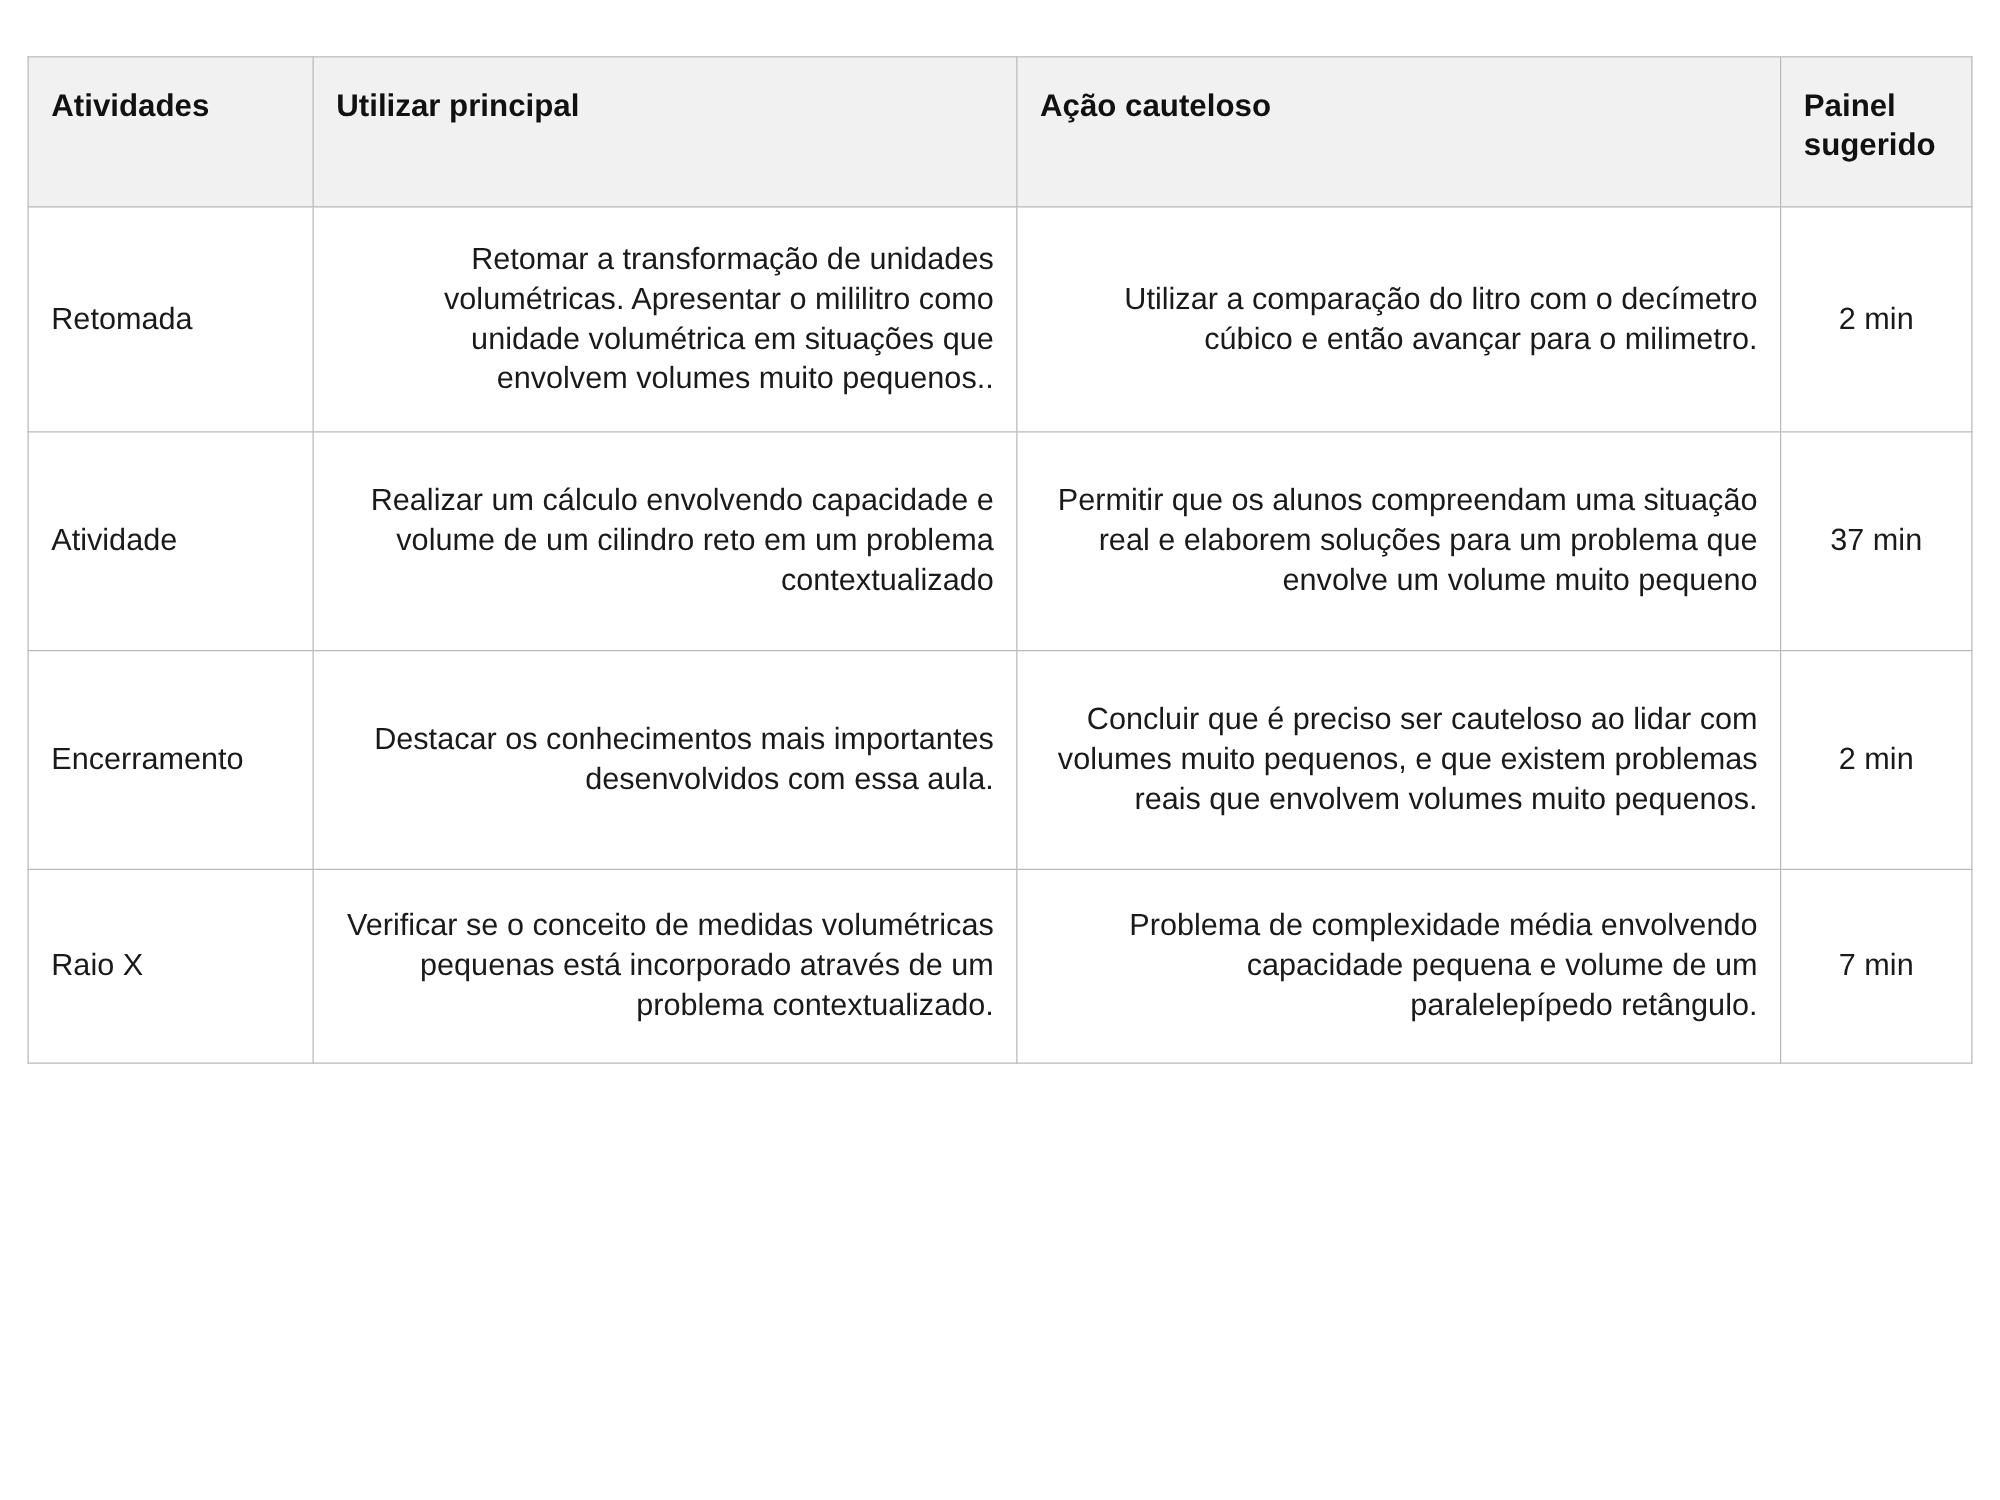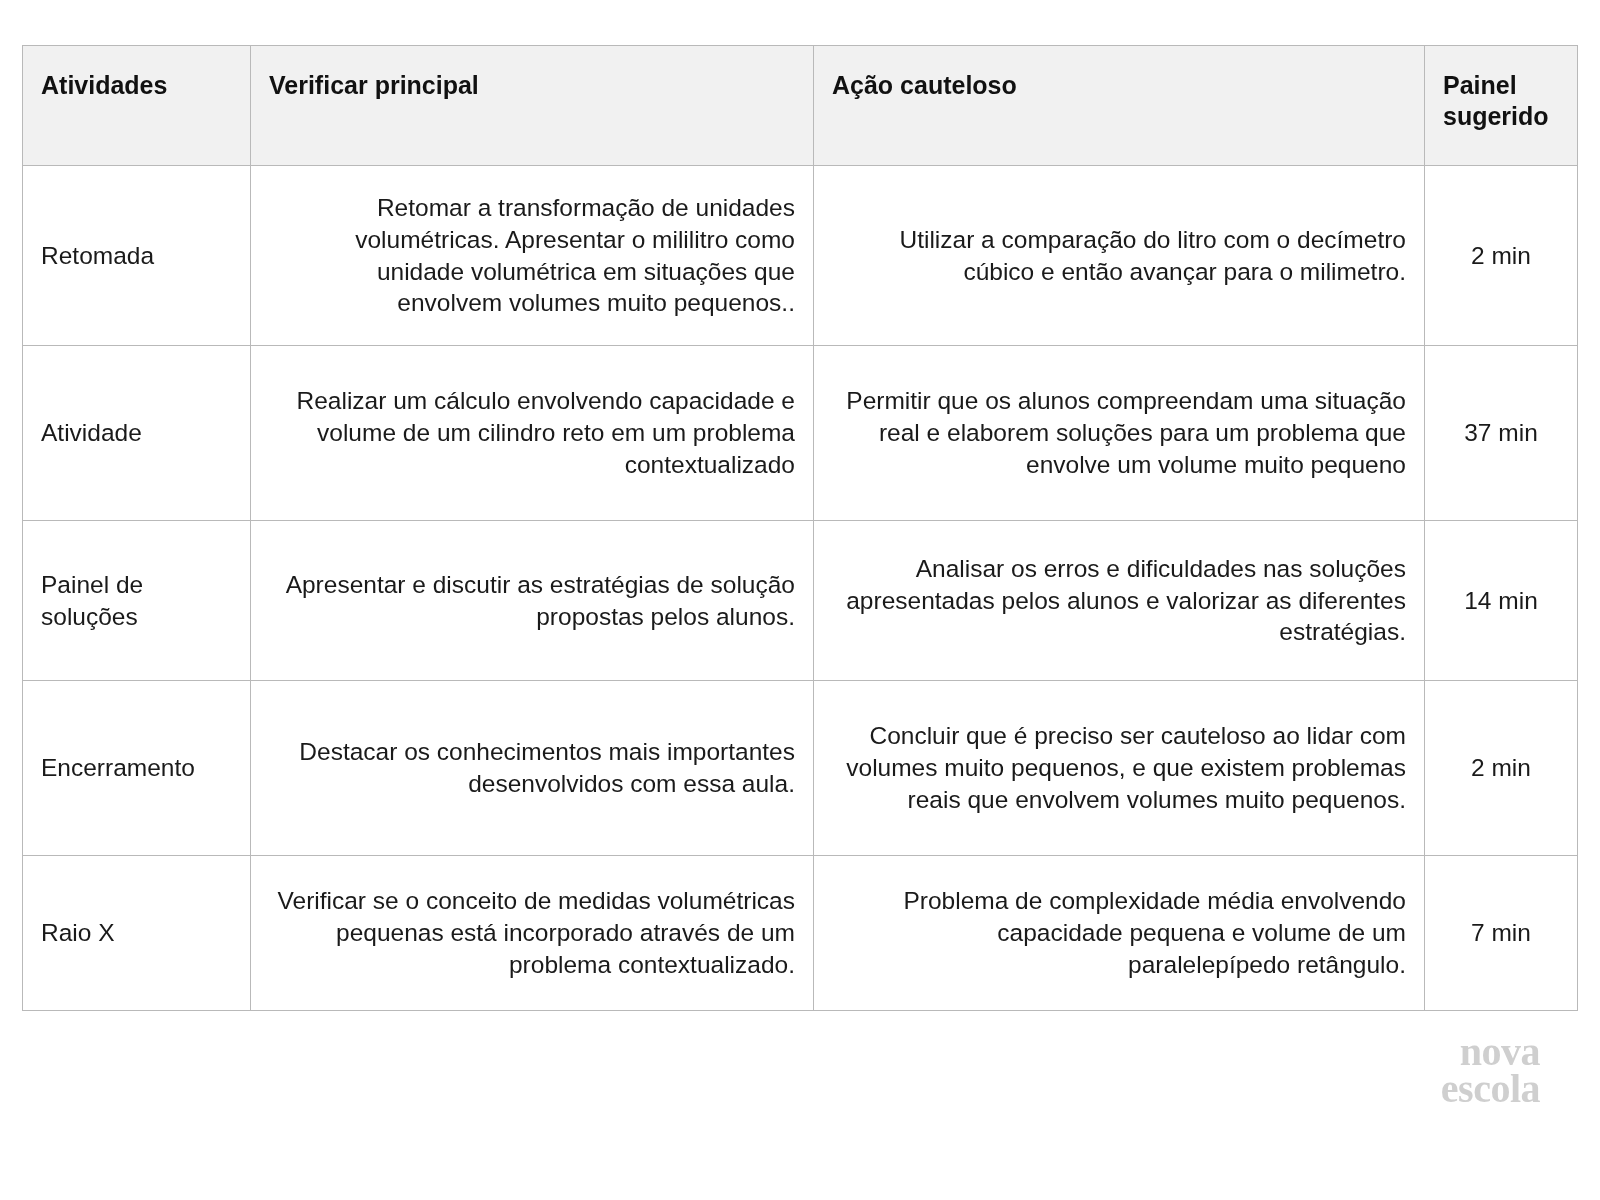--- a/index.html
+++ b/index.html
@@ -114,57 +114,47 @@
   <table class="lesson-table">
     <colgroup>
       <col class="col-atividade">
       <col class="col-objetivo">
       <col class="col-acao">
       <col class="col-tempo">
     </colgroup>
     <thead>
       <tr>
         <th>Atividades</th>
-        <th>Verificar principal</th>
+        <th>Utilizar principal</th>
         <th>Ação cauteloso</th>
         <th>Painel sugerido</th>
       </tr>
     </thead>
     <tbody>
       <tr class="row-r1">
         <td class="cell-activity">Retomada</td>
         <td class="cell-goal">Retomar a transformação de unidades volumétricas. Apresentar o mililitro como unidade volumétrica em situações que envolvem volumes muito pequenos..</td>
         <td class="cell-action">Utilizar a comparação do litro com o decímetro cúbico e então avançar para o milimetro.</td>
         <td class="cell-time">2 min</td>
       </tr>
       <tr class="row-r2">
         <td class="cell-activity">Atividade</td>
         <td class="cell-goal">Realizar um cálculo envolvendo capacidade e volume de um cilindro reto em um problema contextualizado</td>
         <td class="cell-action">Permitir que os alunos compreendam uma situação real e elaborem soluções para um problema que envolve um volume muito pequeno</td>
         <td class="cell-time">37 min</td>
       </tr>
-      <tr class="row-r3">
-        <td class="cell-activity">Painel de soluções</td>
-        <td class="cell-goal">Apresentar e discutir as estratégias de solução propostas pelos alunos.</td>
-        <td class="cell-action">Analisar os erros e dificuldades nas soluções apresentadas pelos alunos e valorizar as diferentes estratégias.</td>
-        <td class="cell-time">14 min</td>
-      </tr>
       <tr class="row-r4">
         <td class="cell-activity">Encerramento</td>
         <td class="cell-goal">Destacar os conhecimentos mais importantes desenvolvidos com essa aula.</td>
         <td class="cell-action">Concluir que é preciso ser cauteloso ao lidar com volumes muito pequenos, e que existem problemas reais que envolvem volumes muito pequenos.</td>
         <td class="cell-time">2 min</td>
       </tr>
       <tr class="row-r5">
         <td class="cell-activity">Raio X</td>
         <td class="cell-goal">Verificar se o conceito de medidas volumétricas pequenas está incorporado através de um problema contextualizado.</td>
         <td class="cell-action">Problema de complexidade média envolvendo capacidade pequena e volume de um paralelepípedo retângulo.</td>
         <td class="cell-time">7 min</td>
       </tr>
     </tbody>
   </table>
 
-  <div class="brand-logo">
-    <span class="brand-line">nova</span>
-    <span class="brand-line">escola</span>
-  </div>
 
 </div>
 
 </body></html>

